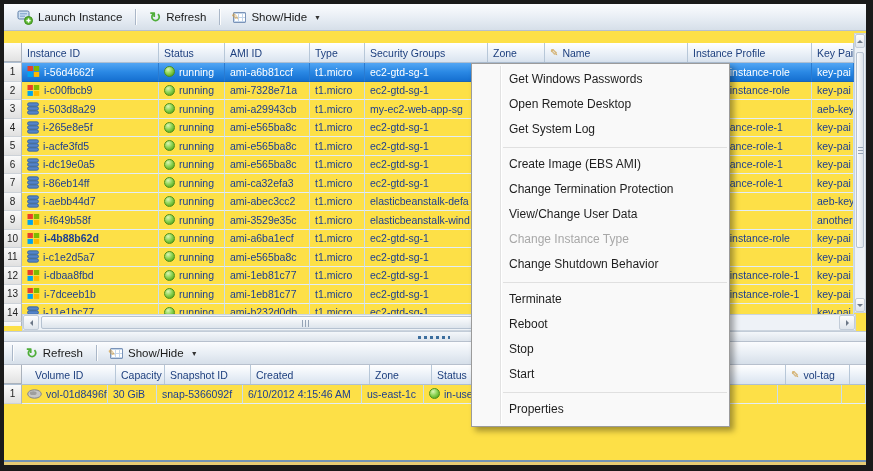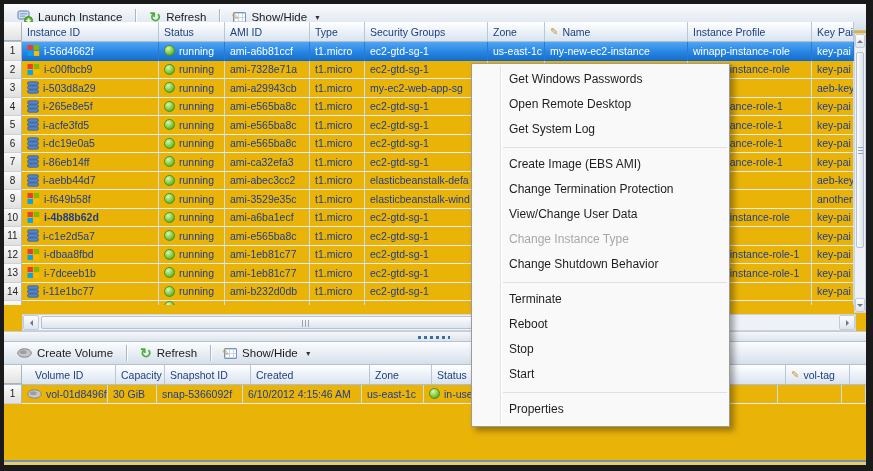--- a/index.html
+++ b/index.html
@@ -1,17 +1,17 @@
 <!DOCTYPE html>
 <html><head>
 <meta charset="utf-8">
 <style>
   html,body{margin:0;padding:0;background:#000;font-family:"Liberation Sans",sans-serif;}
   #frame{position:relative;width:873px;height:471px;background:#1a1a1a;overflow:hidden;}
-  #app{position:absolute;left:4px;top:4px;width:862px;height:461px;background:#eab308;overflow:hidden;}
+  #app{position:absolute;left:4px;top:4px;width:862px;height:461px;background:#fde047;overflow:hidden;}
 
   
   .toolbar{position:absolute;left:0;width:862px;height:27px;box-sizing:border-box;
     background:linear-gradient(#fbfcfe,#e7edf4 55%,#d6dfe9);border-bottom:1px solid #b7c0cd;
     display:flex;align-items:center;padding-left:4px;font-size:11.5px;color:#1a1a1a;}
   #tb-top{top:0;}
   #tb-vol{top:338px;height:23px;}
   .tbtn{display:flex;align-items:center;gap:5px;padding:0 9px;height:21px;border-radius:2px;cursor:default;}
   .tsep{width:1px;height:16px;background:#aab7c8;box-shadow:1px 0 0 #fdfdfd;margin:0 4px;}
   .caret{font-size:7px;color:#333;margin-left:2px;}
@@ -21,21 +21,21 @@
   .icon-terminate::after{content:'';position:absolute;left:2.5px;top:5.5px;width:7px;height:2.5px;background:#fff;border-radius:1px;}
   .icon-refresh{color:#4fae3a;font-size:14px;font-weight:bold;line-height:12px;}
   .icon-table{position:relative;width:13px;height:11px;box-sizing:border-box;border:1px solid #7a93b8;border-radius:1px;
     background:linear-gradient(#fff,#e8eef6),#fff;
     background-image:linear-gradient(#c3d5ea 1px,transparent 1px),linear-gradient(90deg,#c3d5ea 1px,transparent 1px);
     background-size:4px 4px;}
   .mini-pencil{position:absolute;left:-3px;top:-1px;font-size:9px;color:#d29b3d;}
   .pencil{font-size:10px;color:#c9973b;margin-right:2px;}
 
   
-  #grid1{position:absolute;left:0;top:18px;width:850px;height:283px;overflow:hidden;}
+  #grid1{position:absolute;left:0;top:39px;width:850px;height:283px;overflow:hidden;}
   #grid2{position:absolute;left:0;top:361px;width:862px;height:60px;overflow:hidden;}
   .ghead{display:flex;height:20px;background:linear-gradient(#ffffff,#eef3f9 45%,#d9e3ef);border-bottom:1px solid #aebfd2;box-sizing:border-box;}
   .hcell{box-sizing:border-box;border-right:1px solid #b7c7d8;display:flex;align-items:center;
     padding-left:5px;gap:2px;font-size:10.5px;color:#1d3f7e;white-space:nowrap;overflow:hidden;flex:none;}
   .hgut{box-sizing:border-box;width:18px;flex:none;background:linear-gradient(#fcfcfc,#e2e2e2);
     border-right:1px solid #aab2bc;border-bottom:1px solid #aab2bc;}
   .row{display:flex;height:18.5px;}
   .cell{box-sizing:border-box;border-right:1px solid #c9ddf0;border-bottom:1px solid #e2edf8;
     display:flex;align-items:center;gap:4px;padding-left:5px;font-size:10.5px;color:#1c3e92;
     white-space:nowrap;overflow:hidden;flex:none;}
@@ -736,29 +736,20 @@
       <span class="sb-btn h" style="right:0;">
           <i class="tri r"></i>
         </span>
     </div>
 
     <div id="splitter">
         <span class="grip"></span>
       </div>
 
     <div class="toolbar" id="tb-vol">
-      <div class="tbtn">
-        <span class="ic">
-          <svg width="15" height="10" viewBox="0 0 15 10">
-            <ellipse cx="7.5" cy="5" rx="6.8" ry="4.2" fill="#c6c6c6" stroke="#848484"></ellipse>
-            <ellipse cx="6.2" cy="4.2" rx="3.4" ry="1.9" fill="#9e9e9e"></ellipse>
-          </svg>
-        </span>
-        <span>Create Volume</span>
-      </div>
       <div class="tsep"></div>
       <div class="tbtn">
         <span class="icon-refresh">↻</span>
         <span>Refresh</span>
       </div>
       <div class="tsep"></div>
       <div class="tbtn">
         <span class="icon-table">
             <span class="mini-pencil">✎</span>
           </span>

